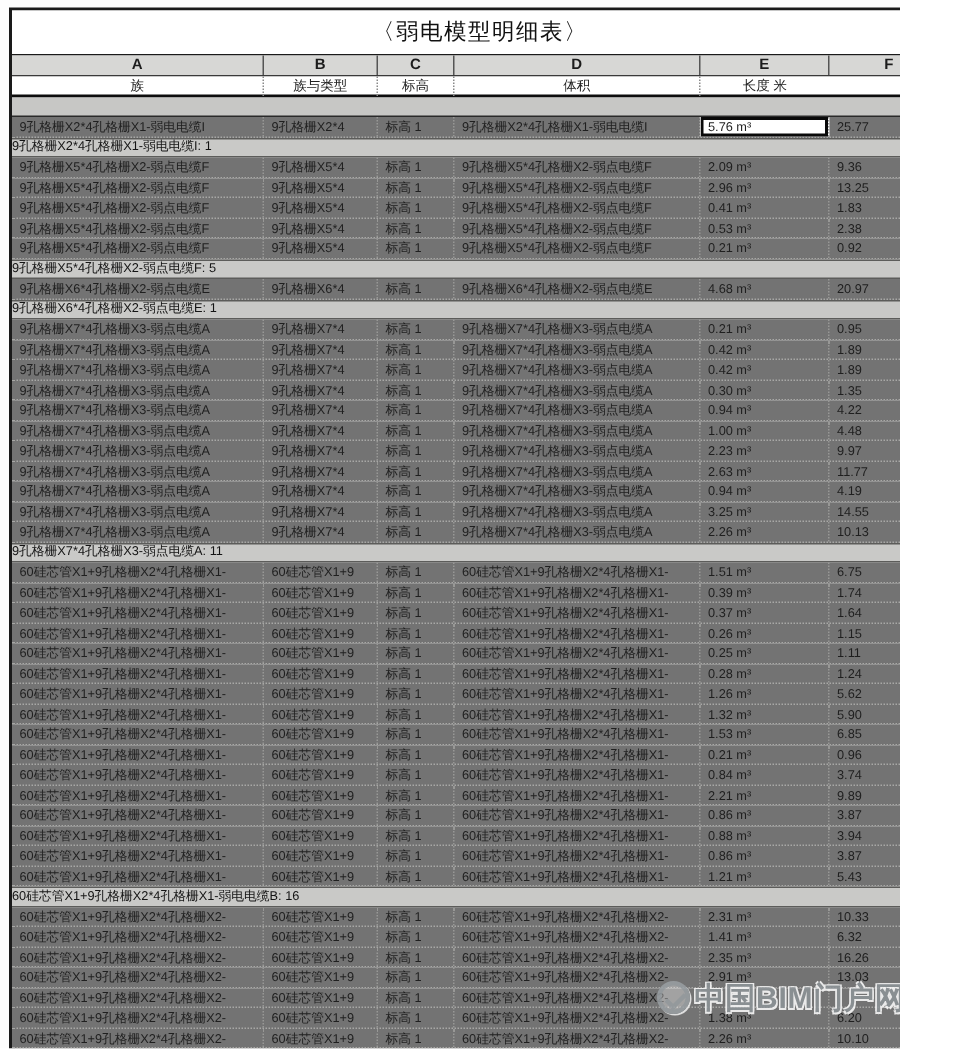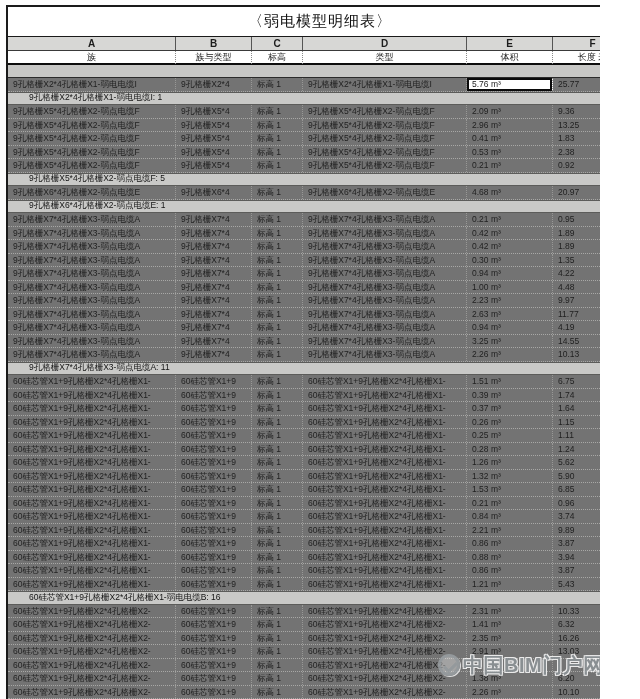--- a/index.html
+++ b/index.html
@@ -43,21 +43,21 @@
     border-right:1px dotted #989896;
   }
   .drow .c:last-child { border-right:none; }
   .drow .c.sel { box-shadow:inset 0 0 0 2px #0a0a0a; background:#fff; }
   .grow {
     height:13.5px; background:#c9c9c7;
     border-top:1px solid #5c5c5a; border-bottom:1px solid #5c5c5a;
     display:flex; align-items:center;
   }
   .grow .glabel {
-    font-size:8.5px; color:#141414; padding-left:21px; white-space:nowrap; overflow:hidden;
+    font-size:8.5px; color:#141414; padding-left:0; white-space:nowrap; overflow:hidden;
   }
   .watermark {
     position:absolute; left:438px; top:648px; width:200px; height:34px;
     display:flex; align-items:center; gap:3px; opacity:0.85; pointer-events:none;
   }
   .wm-logo {
     width:22px; height:22px; border-radius:50%;
     border:3px solid #9aa0a4; position:relative; flex:0 0 auto;
     background:rgba(255,255,255,0.4);
     box-shadow:1px 1px 0 rgba(255,255,255,0.9);
@@ -87,21 +87,20 @@
       <div class="hc">C</div>
       <div class="hc">D</div>
       <div class="hc">E</div>
       <div class="hc">F</div>
     </div>
 
     <div class="grid-row names-row">
       <div class="hc">族</div>
       <div class="hc">族与类型</div>
       <div class="hc">标高</div>
-      <div class="hc">类型</div>
       <div class="hc">体积</div>
       <div class="hc">长度 米</div>
     </div>
 
     <div class="band-row"></div>
 
     <div class="rows-box">
         <div class="grid-row drow">
     <div class="c">9孔格栅X2*4孔格栅X1-弱电电缆I</div>
     <div class="c">9孔格栅X2*4</div>

